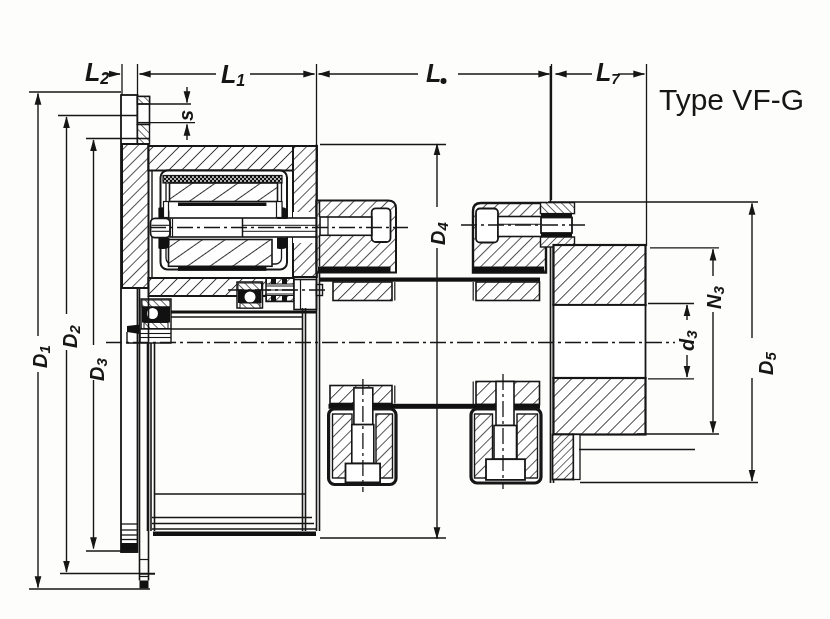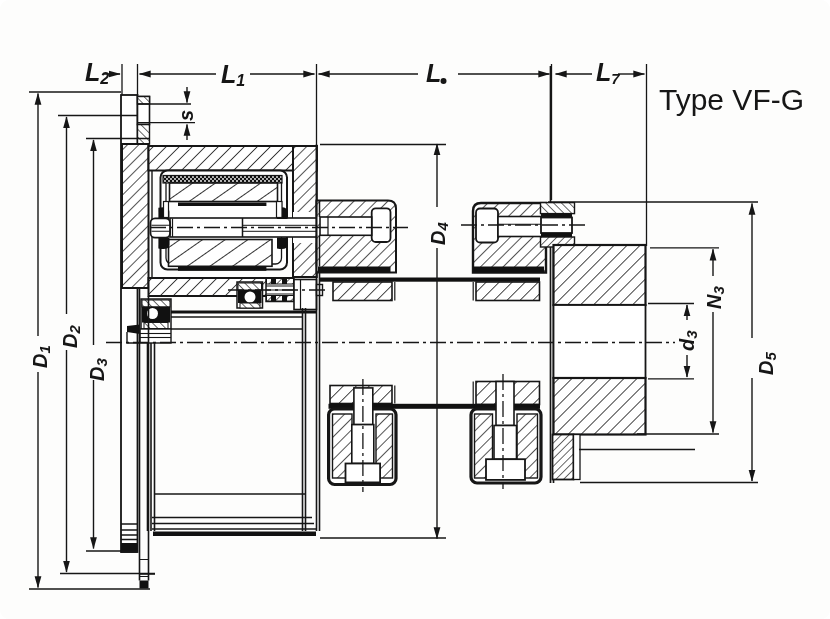--- a/index.html
+++ b/index.html
@@ -1,16 +1,16 @@
 <!DOCTYPE html>
 <html><head>
 <meta charset="utf-8">
 <style>
   html,body{margin:0;padding:0;background:#ffffff;}
-  #wrap{width:830px;height:619px;position:relative;overflow:hidden;background:#fdfdfc;border-radius:9px;}
+  #wrap{width:830px;height:619px;position:relative;overflow:hidden;background:#fdfdfc;}
   svg{display:block;}
   text{font-family:"Liberation Sans", sans-serif;fill:#161616;}
 </style>
 </head>
 <body>
 <div id="wrap">
 <svg width="830" height="619" viewBox="0 0 830 619">
 <defs>
   <pattern id="h1" width="8" height="8" patternUnits="userSpaceOnUse" patternTransform="rotate(45)">
     <rect width="8" height="8" fill="white"></rect>

